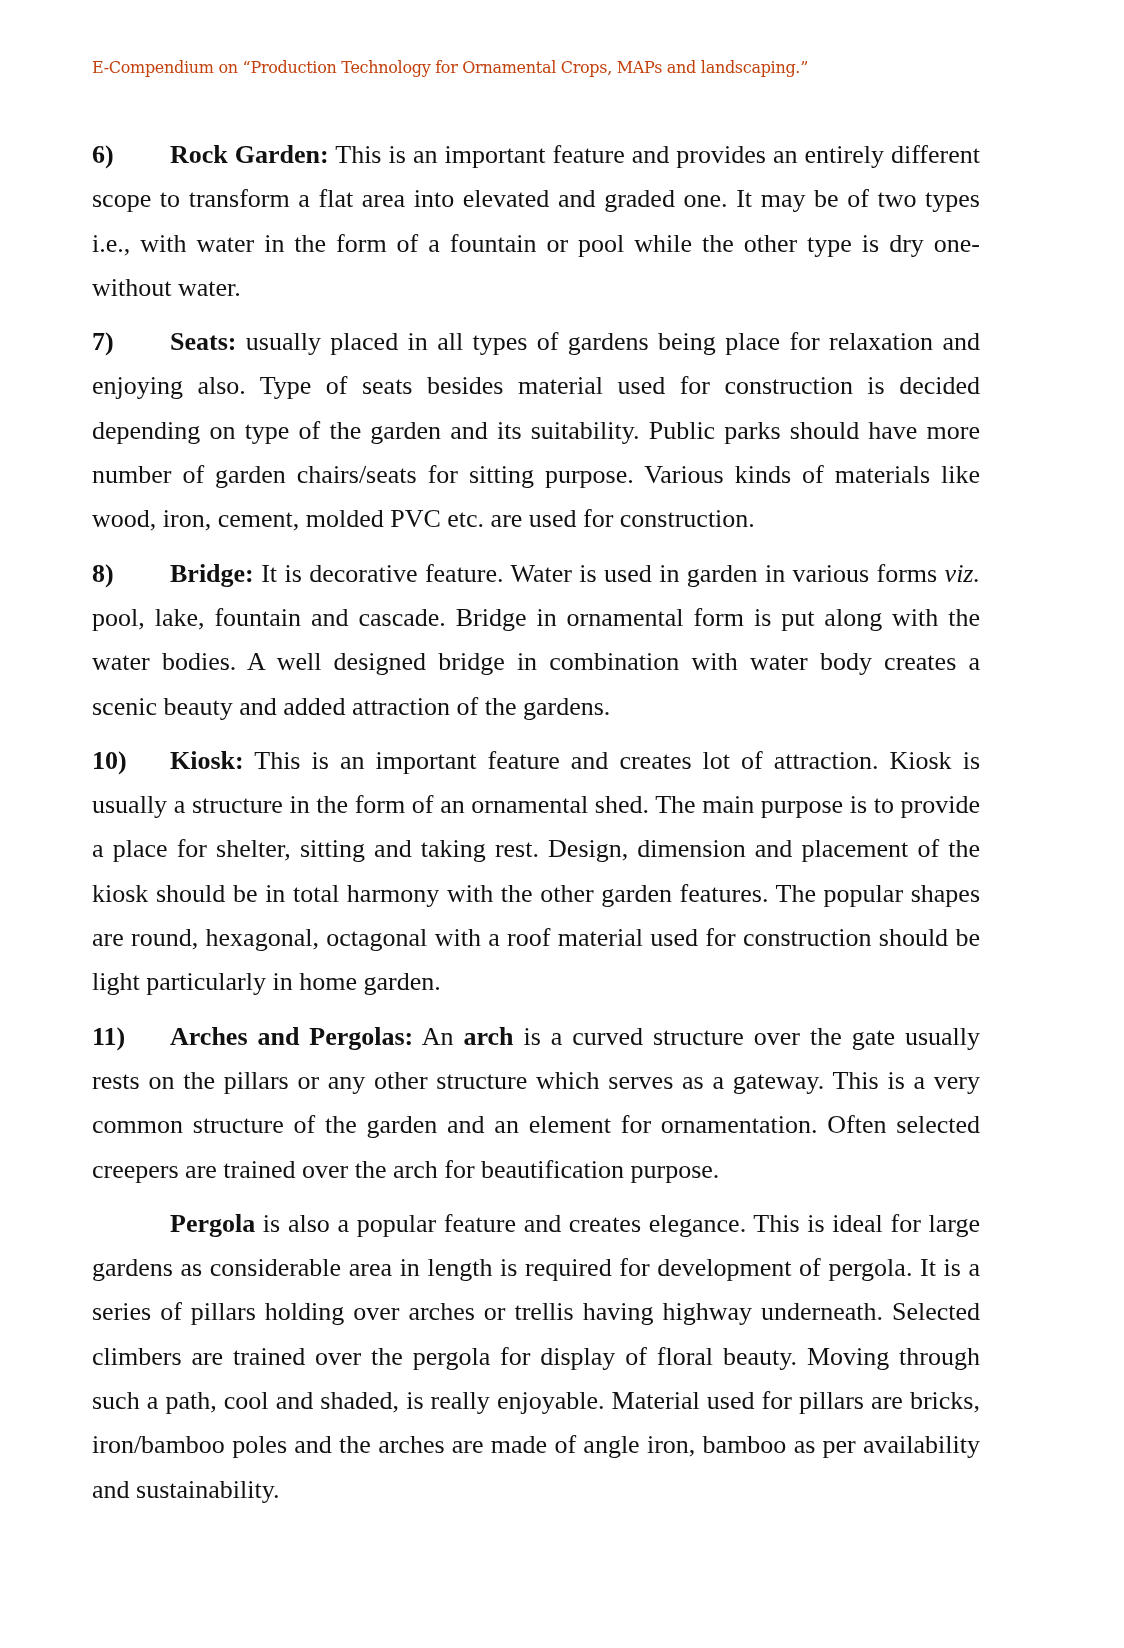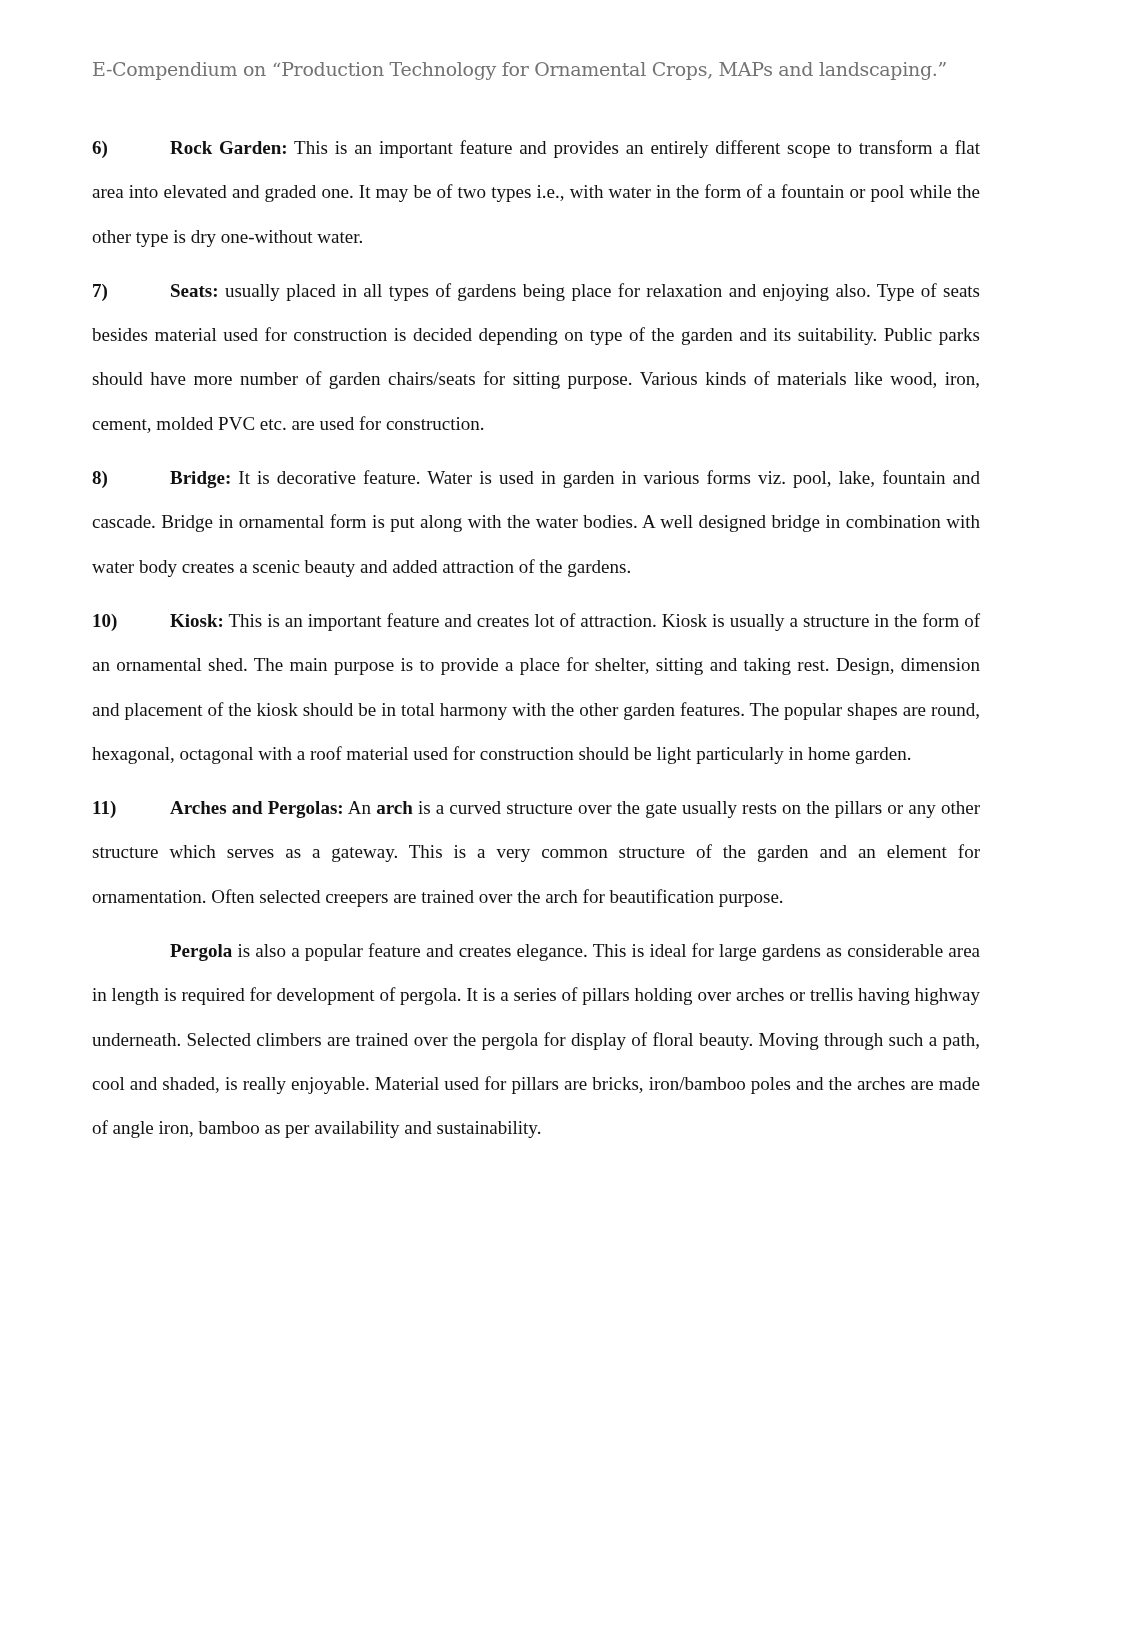--- a/index.html
+++ b/index.html
@@ -13,52 +13,53 @@
       position: relative;
       overflow: hidden;
       color: #111111;
     }
     .page-header {
       position: absolute;
       left: 92px;
       top: 58px;
       width: 900px;
       font-family: "DejaVu Serif", serif;
-      font-size: 19px;
+      font-size: 16px;
       letter-spacing: -0.3px;
-      color: #737373;
+      color: #c2410c;
       white-space: nowrap;
     }
     .content {
       position: absolute;
       left: 92px;
-      top: 126px;
+      top: 133px;
       width: 888px;
       font-family: "Liberation Serif", serif;
-      font-size: 19px;
+      font-size: 26px;
       line-height: 44.3px;
       text-align: justify;
       color: #111111;
     }
     .para {
       margin: 0 0 10px 0;
     }
     .para.indent {
       text-indent: 78px;
     }
     .num {
       font-weight: bold;
       display: inline-block;
       width: 78px;
       text-indent: 0;
     }
     .term {
       font-weight: bold;
     }
     .it {
+      font-style: italic;
     }
   </style>
 </head>
 <body>
 
 <div class="page-header">
   <span>E-Compendium on “Production Technology for Ornamental Crops, MAPs and landscaping.”</span>
 </div>
 
 <div class="content">

